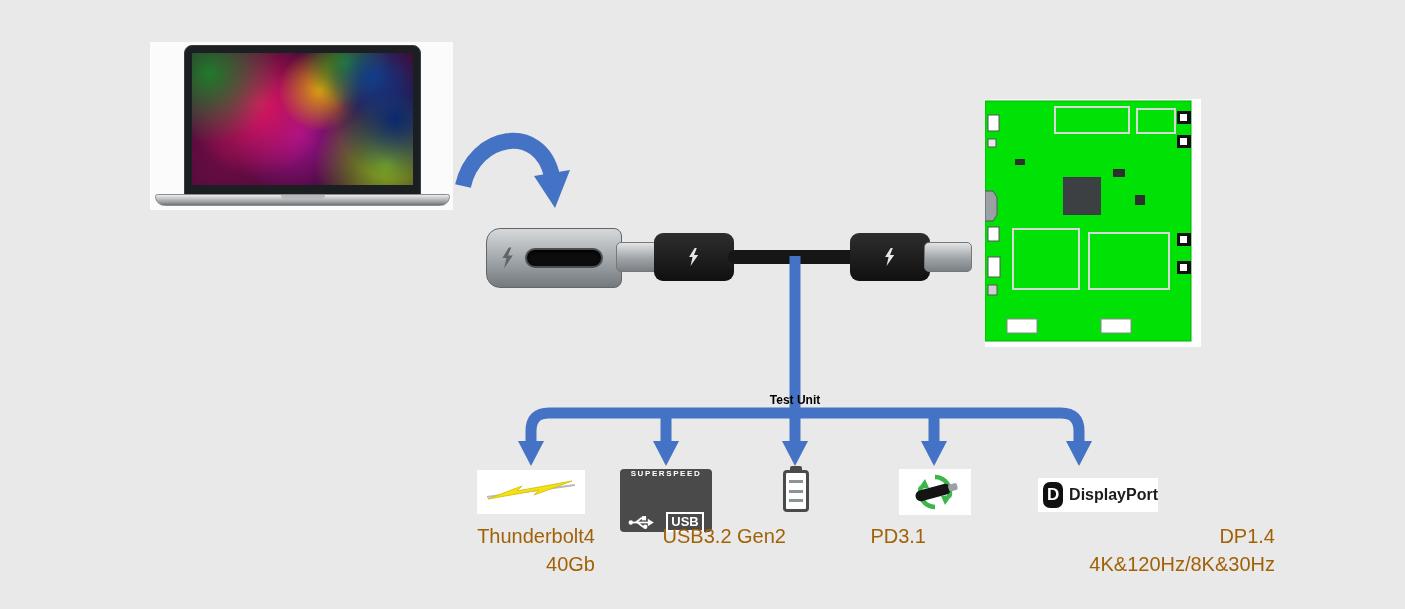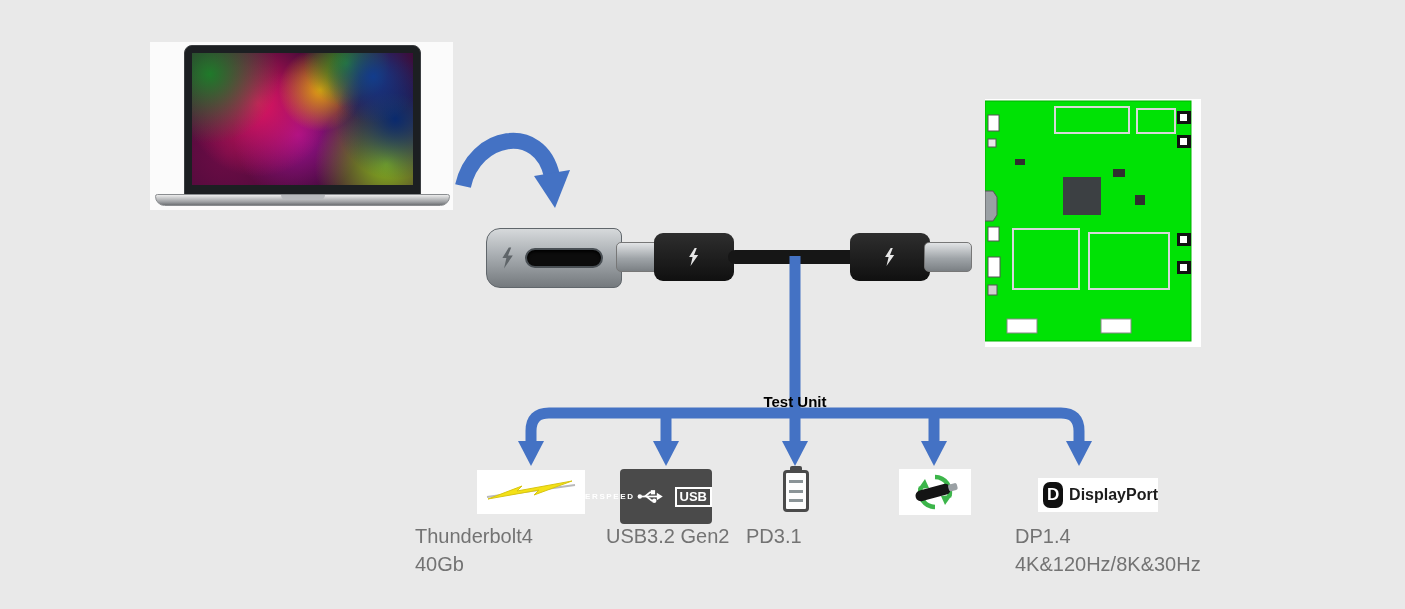--- a/index.html
+++ b/index.html
@@ -49,47 +49,47 @@
   .wire { position:absolute; left:112px; top:17px; width:130px; height:14px; background:#161616; border-radius:7px; }
 
   
   .pcb { position:absolute; left:985px; top:99px; }
 
   
   .arrows { position:absolute; left:0; top:0; pointer-events:none; }
 
   
   .test-unit-label { position:absolute; left:750px; top:393px; width:90px; text-align:center;
-                     font-size:15px; font-weight:bold; color:#000; }
+                     font-size:12px; font-weight:bold; color:#000; }
 
   
   .icon-box { position:absolute; background:#fff; display:flex; align-items:center; justify-content:center; }
   #icon-tb   { left:477px; top:470px; width:108px; height:44px; }
-  #icon-usb  { left:620px; top:469px; width:92px;  height:55px; background:#4a4a4a; border-radius:4px;
-               justify-content:flex-end; gap:2px; }
+  #icon-usb  { left:620px; top:469px; width:92px;  height:63px; background:#4a4a4a; border-radius:4px;
+               flex-direction:column; justify-content:space-between; gap:2px; }
   #icon-batt { left:781px; top:466px; width:30px;  height:48px; background:transparent;
                flex-direction:column; align-items:center; justify-content:flex-start; }
   #icon-cc   { left:899px; top:469px; width:72px;  height:46px; }
   #icon-dp   { left:1038px; top:478px; width:120px; height:34px; gap:6px; justify-content:flex-start; padding-left:5px; }
 
   .usb-top  { font-size:8px; color:#fff; font-weight:bold; letter-spacing:1.6px; }
   .usb-main { display:flex; align-items:center; gap:12px; }
   .usb-text { color:#fff; font-weight:bold; font-size:13px; border:2px solid #fff; padding:0 3px; line-height:16px; }
 
   .batt-cap  { width:12px; height:4px; background:#4a4a4a; border-radius:2px 2px 0 0; }
   .batt-body { width:26px; height:42px; border:3px solid #4a4a4a; border-radius:4px; background:#fdfdfd;
                display:flex; flex-direction:column; justify-content:space-evenly; align-items:center; }
   .batt-bar  { width:14px; height:3px; background:#8a9396; }
 
   .dp-square { width:26px; height:26px; background:#101010; border-radius:7px; color:#fff;
                font-weight:bold; font-size:17px; display:flex; align-items:center; justify-content:center; }
   .dp-word   { font-size:16px; font-weight:bold; color:#1c1c1c; }
 
   
-  .branch-label { position:absolute; top:522px; text-align:left; font-size:20px; color:#737373; line-height:28px; }
+  .branch-label { position:absolute; top:522px; text-align:right; font-size:20px; color:#a16207; line-height:28px; }
   #bl1 { left:415px;  width:180px; }
   #bl2 { left:606px;  width:180px; }
   #bl3 { left:746px;  width:180px; }
   #bl4 { left:845px;  width:180px; }
   #bl5 { left:1015px; width:260px; }
 </style>
 </head>
 <body>
 
 <div class="canvas">

